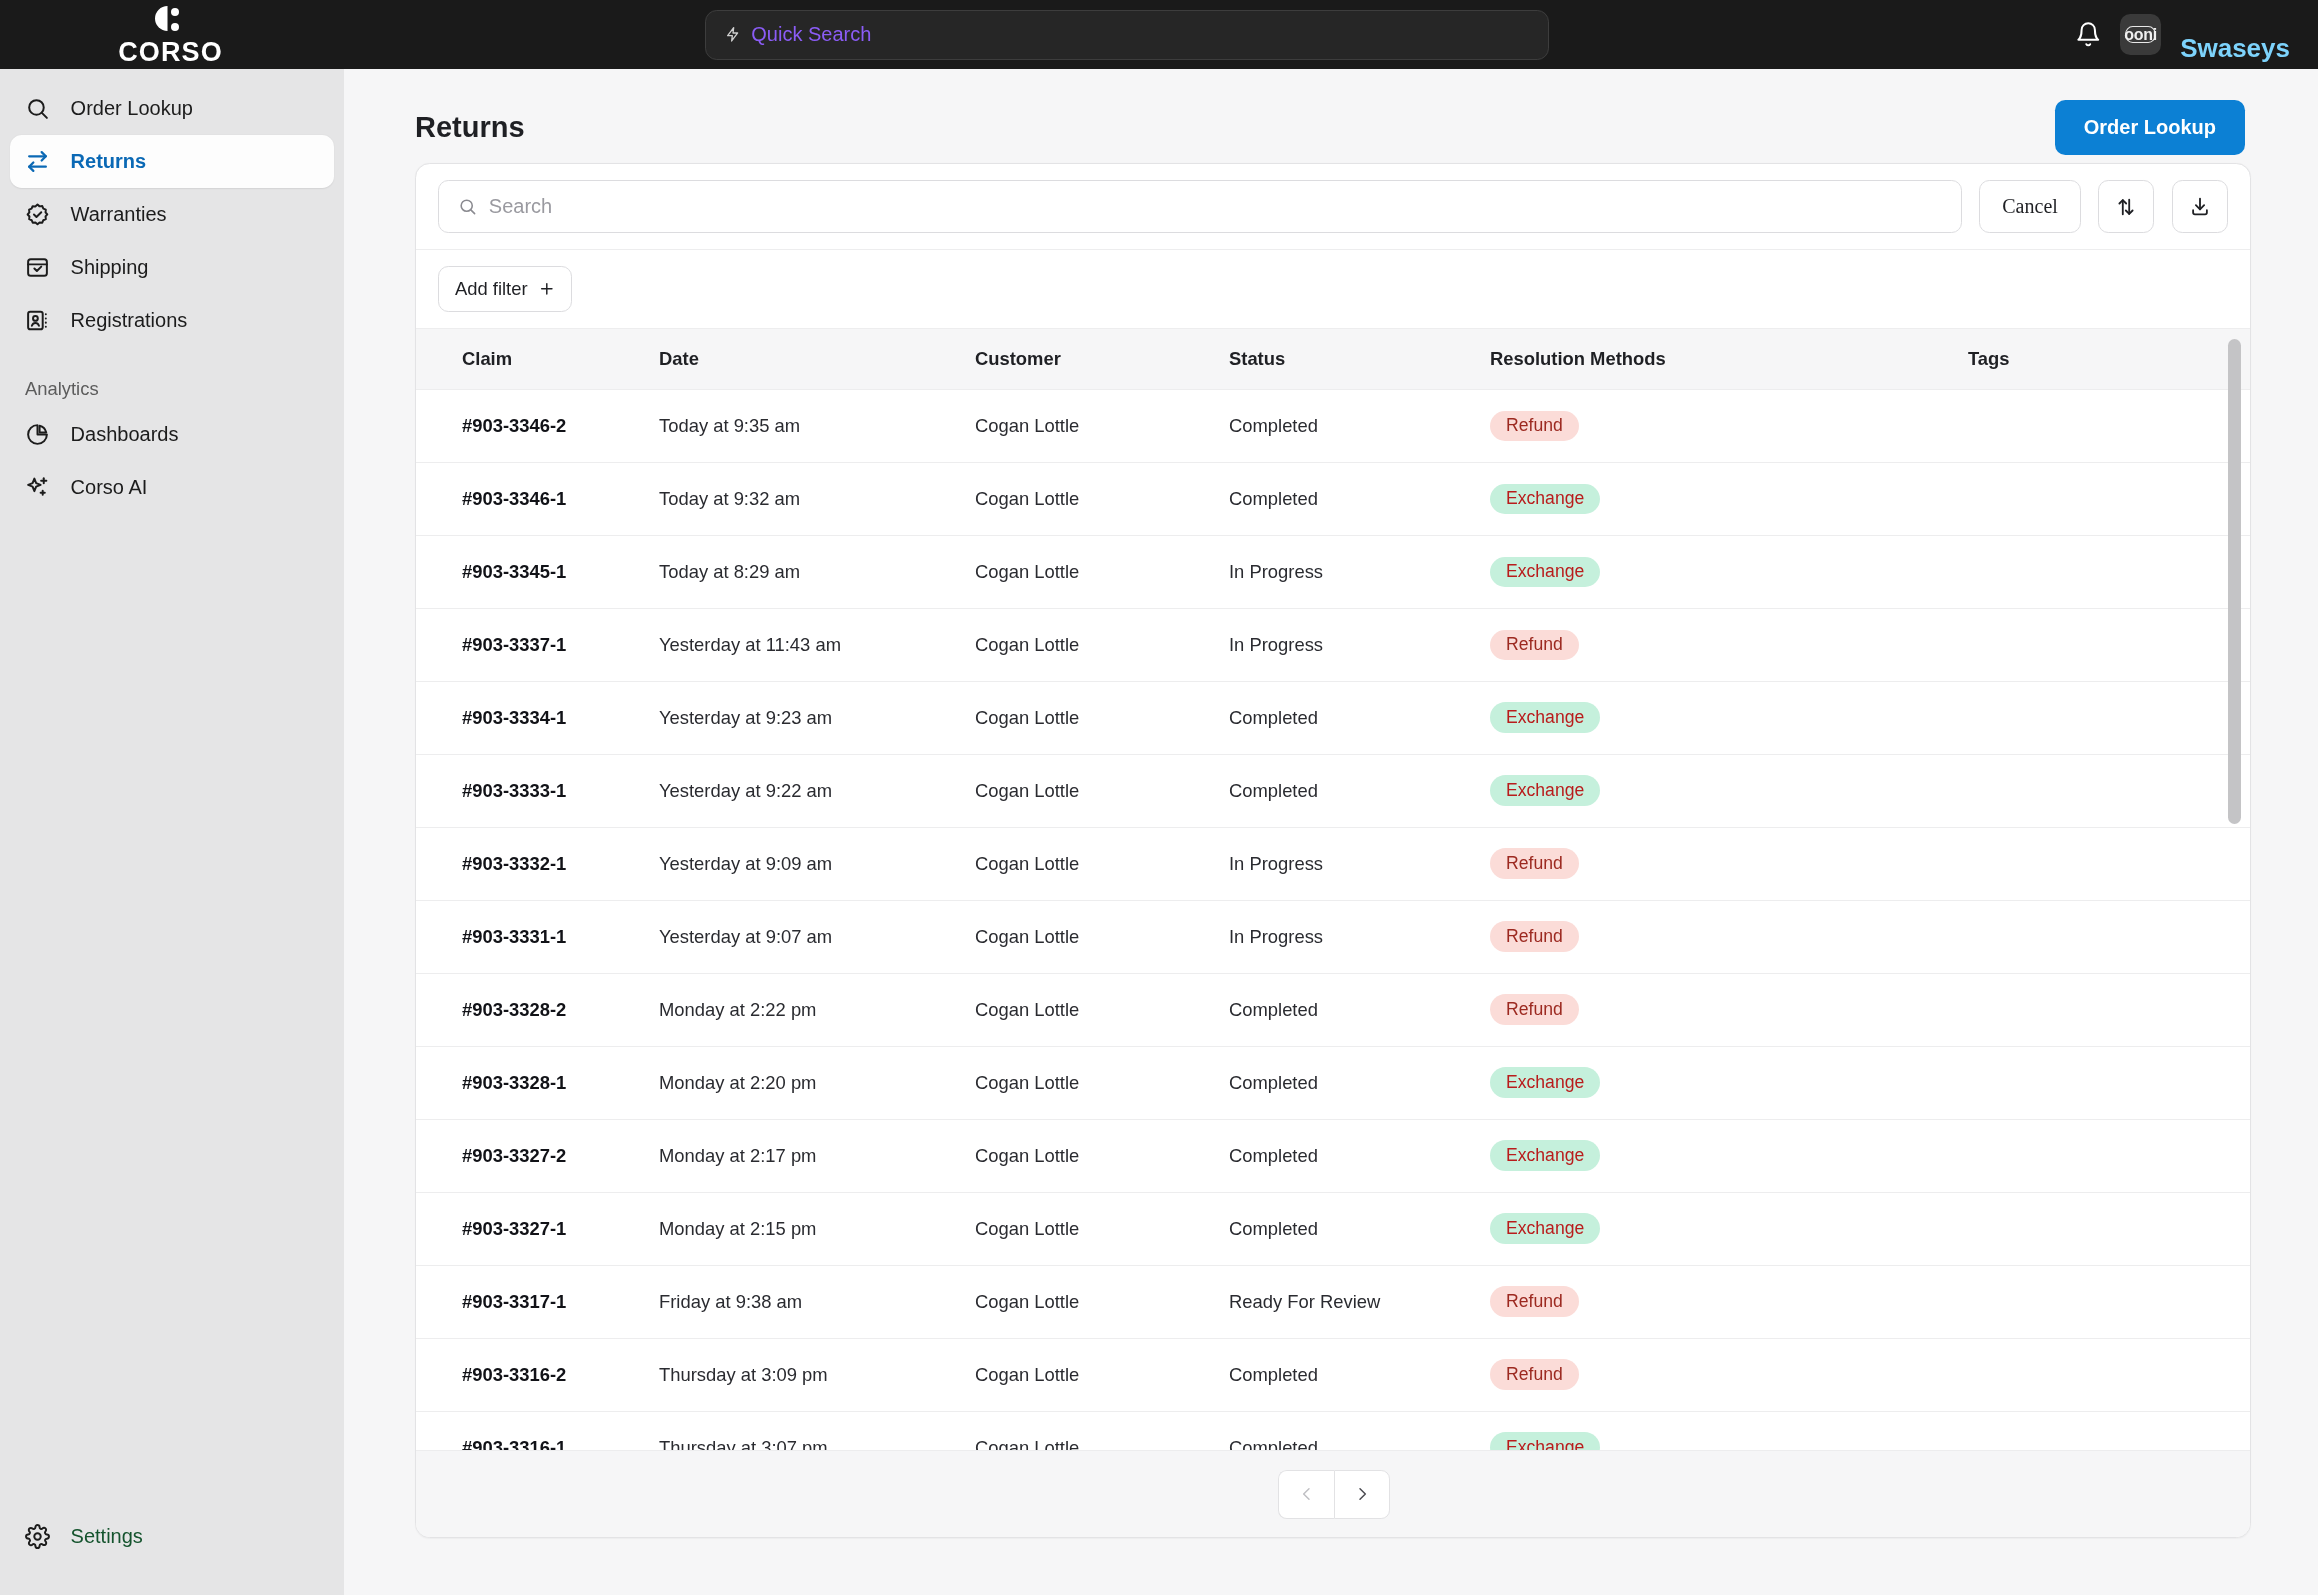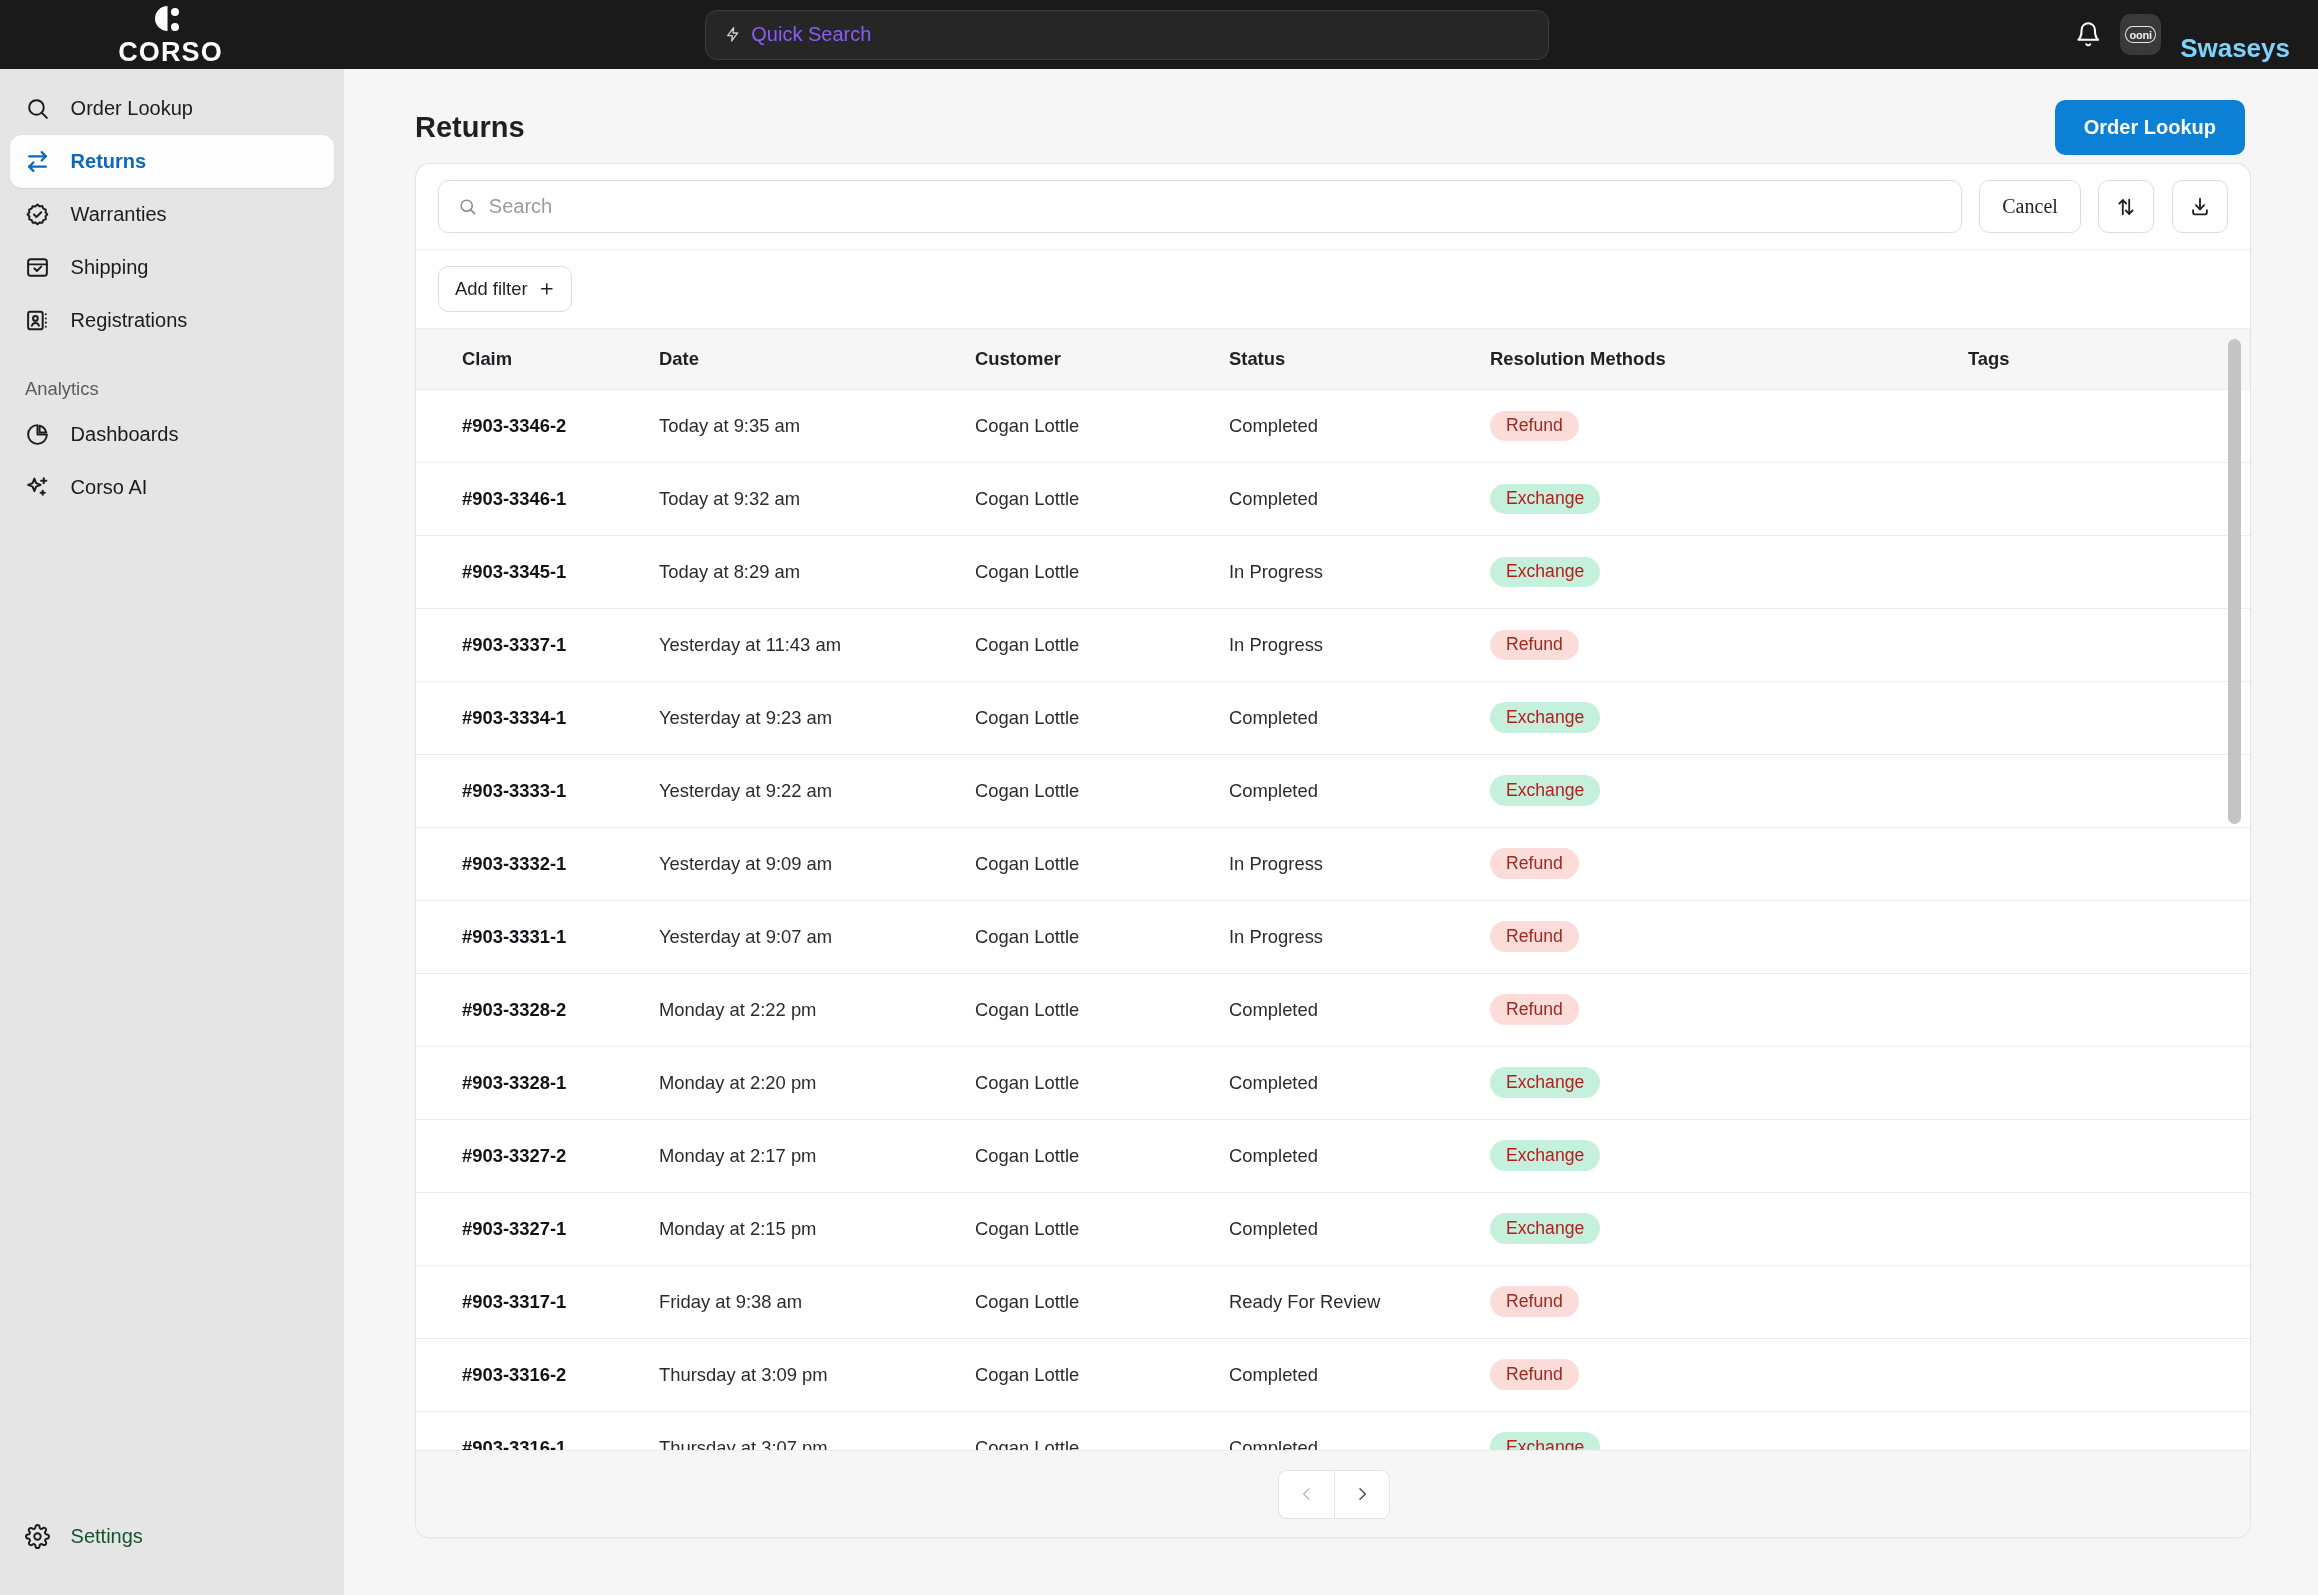--- a/index.html
+++ b/index.html
@@ -63,21 +63,21 @@
   .ooni-badge {
     width: 41px; height: 41px; border-radius: 10.3px;
     background: #3a3a3a;
     display: flex; align-items: center; justify-content: center;
   }
   .ooni-inner {
     width: 31px; height: 17.6px;
     border: 1.8px solid #e8e8e8;
     border-radius: 8px / 8.8px;
     display: flex; align-items: center; justify-content: center;
-    color: #f0f0f0; font-size: 11px; font-weight: 700;
+    color: #f0f0f0; font-size: 16px; font-weight: 700;
     letter-spacing: -0.2px;
   }
   .username { color: #7dd3fc; font-size: 26px; font-weight: 600; margin-top: 28px; }
 
   
   .sidebar {
     position: absolute; left: 0; top: 69px;
     width: 344px; height: 1526px;
     background: #e5e5e6;
     padding-top: 13.2px;

